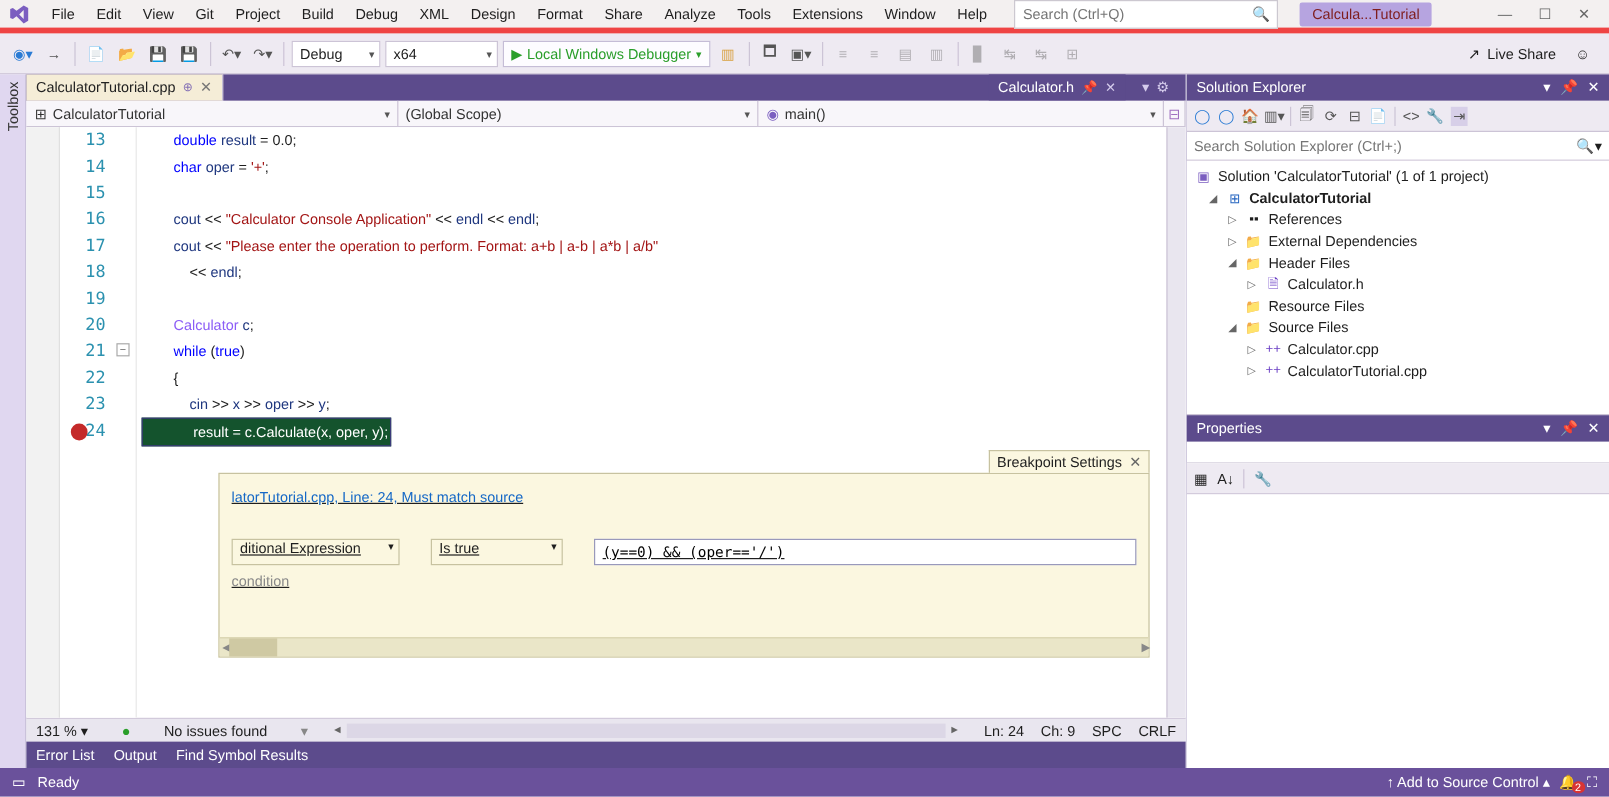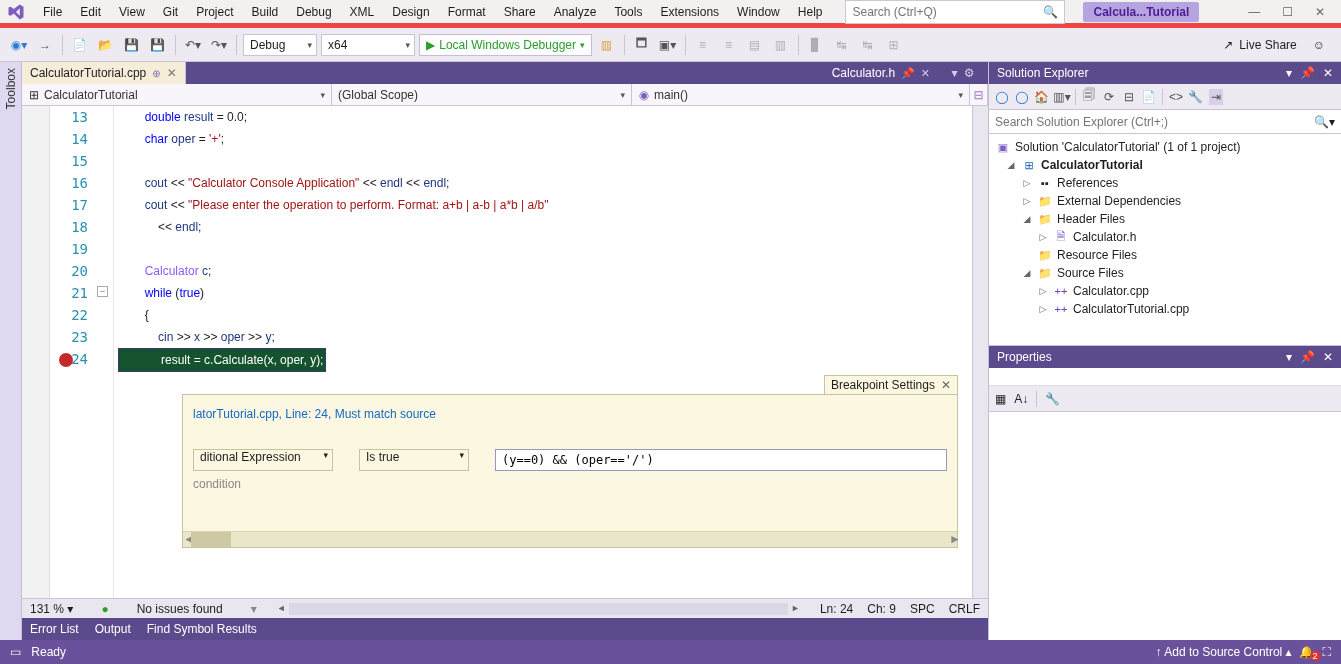--- a/index.html
+++ b/index.html
@@ -6,21 +6,21 @@
 body { width: 1341px; height: 664px; background: #ffffff; overflow: hidden; display: flex; flex-direction: column; color: #1e1e1e; }
 
 
 .titlebar { height: 28px; background: #f3f0f0; display: flex; align-items: center; padding: 0 4px; border-bottom: 5px solid #ef4444; }
 .vs-logo { width: 24px; height: 24px; display: flex; align-items: center; justify-content: center; margin-right: 6px; }
 .vs-logo svg { width: 18px; height: 18px; }
 .menu { display: flex; gap: 0; }
 .menu-item { padding: 4px 9px; cursor: default; }
 .search-box { margin-left: 14px; width: 220px; height: 24px; border: 1px solid #ccc8d0; background: #fff; display: flex; align-items: center; padding: 0 6px; }
 .search-box input { border: none; outline: none; flex: 1; font-size: 12px; }
-.title-badge { margin-left: 18px; background: #b6a4e0; color: #4c1d95; padding: 3px 10px; border-radius: 2px; font-weight: bold; }
+.title-badge { margin-left: 18px; background: #b6a4e0; color: #7f1d1d; padding: 3px 10px; border-radius: 2px; }
 .win-controls { margin-left: auto; display: flex; gap: 22px; padding-right: 12px; color: #666; }
 .win-controls span { cursor: default; }
 
 
 .toolbar { height: 34px; background: #eeeaf2; border-bottom: 1px solid #ccc4d6; display: flex; align-items: center; padding: 0 8px; gap: 4px; }
 .tb-btn { width: 22px; height: 22px; display: flex; align-items: center; justify-content: center; color: #555; }
 .tb-combo { height: 22px; border: 1px solid #ccc4d6; background: #fff; padding: 0 18px 0 6px; display: flex; align-items: center; position: relative; }
 .tb-combo::after { content: "▾"; position: absolute; right: 4px; font-size: 9px; color: #555; }
 .tb-play { color: #2a9e2a; display: flex; align-items: center; gap: 4px; padding: 0 6px; height: 22px; border: 1px solid #c5bdd6; background: #fdfcff; }
 .tb-sep { width: 1px; height: 20px; background: #ccc4d6; margin: 0 2px; }
@@ -61,21 +61,21 @@
 .code-line { height: 22px; }
 .kw { color: #0000ff; } .type { color: #8b5cf6; } .str { color: #a31515; } .fn{color:#74531f;} .var{color:#1f377f;}
 .hl-line { background: #14532d; color: #fff; display: inline-block; border: 1px solid #3a3a7a; padding: 0 2px; }
 .hl-line .fn, .hl-line .pn, .hl-line .var { color: #fff; }
 .scroll-right { width: 16px; background: #e9e6ef; border-left: 1px solid #ccc4d6; }
 
 
 .bp-popup { position: absolute; left: 160px; right: 30px; top: 288px; background: #fbf7e0; border: 1px solid #c7c2a0; }
 .bp-title { position: absolute; right: -1px; top: -20px; background: #fbf7e0; border: 1px solid #c7c2a0; border-bottom: none; padding: 2px 6px; display: flex; gap: 6px; align-items: center; font-size: 12px; }
 .bp-title .x { color: #666; }
-.bp-body { padding: 12px 10px 40px 10px; }
+.bp-body { padding: 12px 10px 40px 10px; text-decoration: underline; }
 .bp-loc { color: #1568c6; margin-bottom: 28px; font-size: 12px; }
 .bp-row { display: flex; gap: 26px; align-items: center; }
 .bp-sel { width: 140px; height: 22px; border: 1px solid #c7c2a0; background: #fbf7e0; padding: 0 18px 0 6px; position: relative; }
 .bp-sel::after { content: "▾"; position: absolute; right: 4px; font-size: 9px; }
 .bp-input { flex:1; max-width: 490px; height: 22px; border: 1px solid #99b; background: #fff; padding: 0 6px; font-family: Consolas, monospace; }
 .bp-label { margin-top: 6px; color: #888; }
 .bp-scroll-h { height: 16px; background: #eae6c8; border-top: 1px solid #d8d3ae; display: flex; }
 .bp-scroll-h .thumb { height: 100%; width: 40px; background: #cfc9a3; }
 
 

